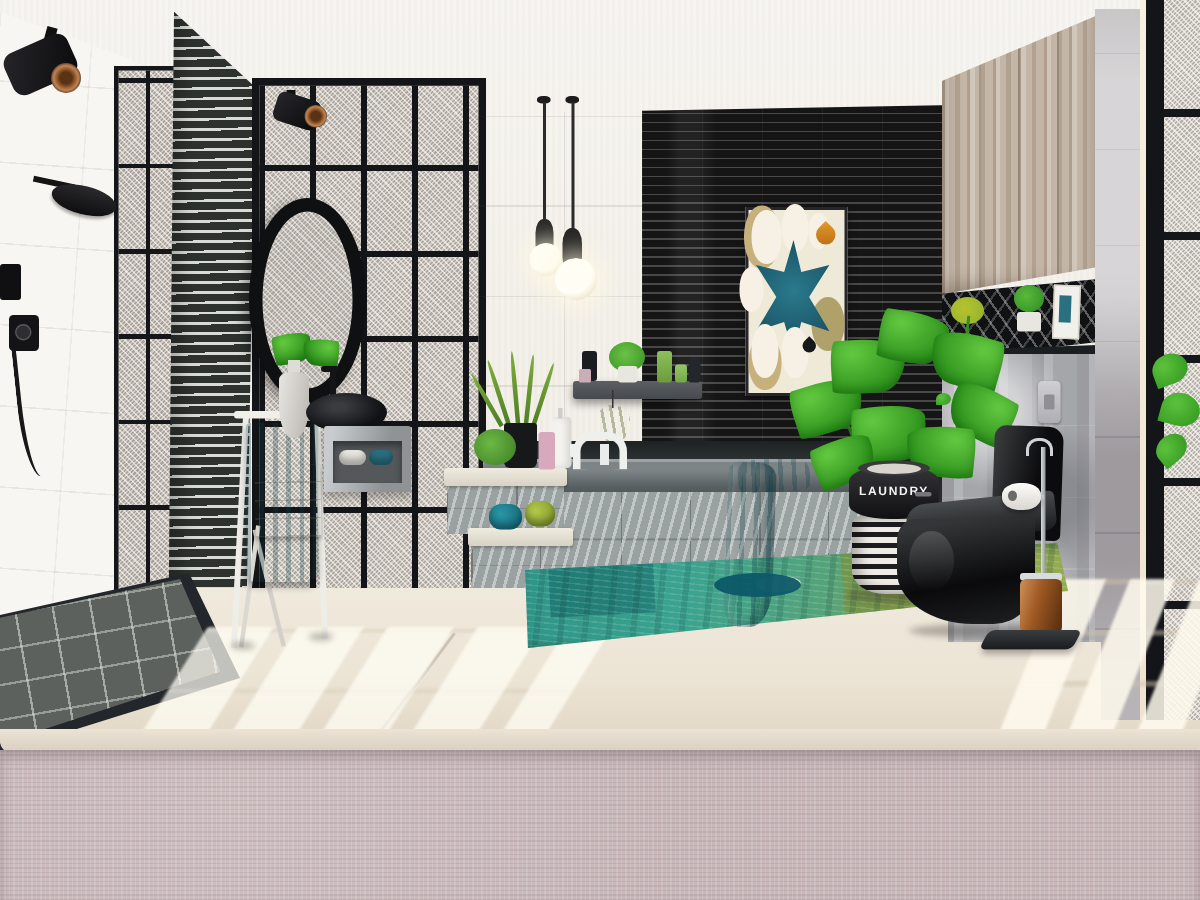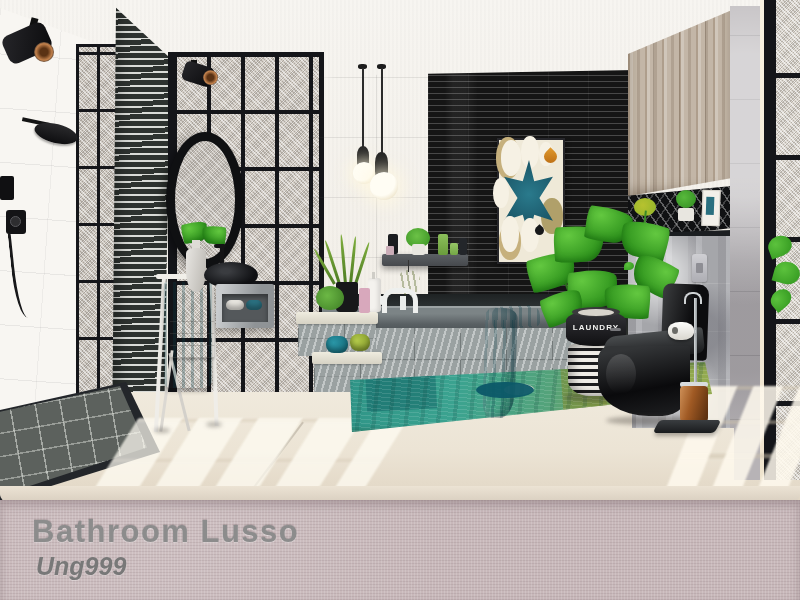--- a/index.html
+++ b/index.html
@@ -426,17 +426,15 @@
   <div class="a" style="left:12px;top:232px;width:16px;height:86px;border-left:3px solid #18181a;border-radius:0 0 0 60%;transform:rotate(-6deg);"></div>
 
   <div class="a" style="left:2px;top:18px;width:62px;height:54px;">
     <div class="a" style="left:28px;top:0;width:7px;height:12px;background:#101010;transform:rotate(15deg);"></div>
     <div class="a" style="left:2px;top:10px;width:46px;height:30px;background:linear-gradient(120deg,#26262a,#0b0b0d);border-radius:8px;transform:rotate(-24deg);"></div>
     <div class="a" style="left:32px;top:24px;width:20px;height:20px;border-radius:50%;background:radial-gradient(circle,#5a3214 28%,#c4824c 58%,#2a2a2c 78%);"></div>
   </div>
 
   <div class="a floorEdge"></div>
   <div class="a banner">
-    <div class="a title">Bathroom Lusso</div>
-    <div class="a author">Ung999</div>
   </div>
 
 </div>
 
 </body></html>

